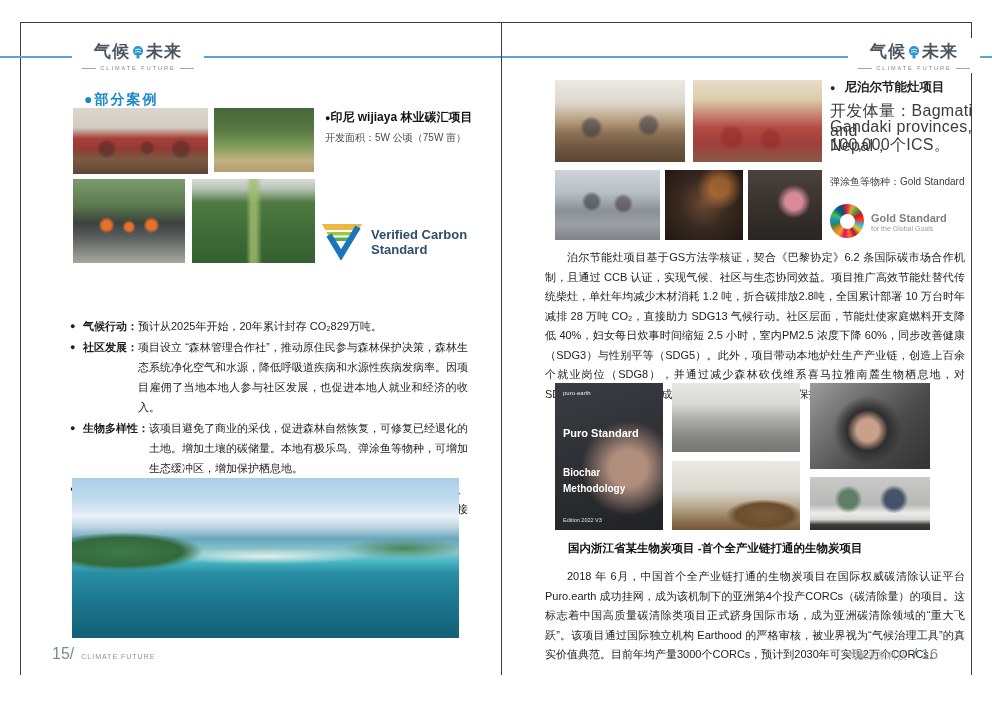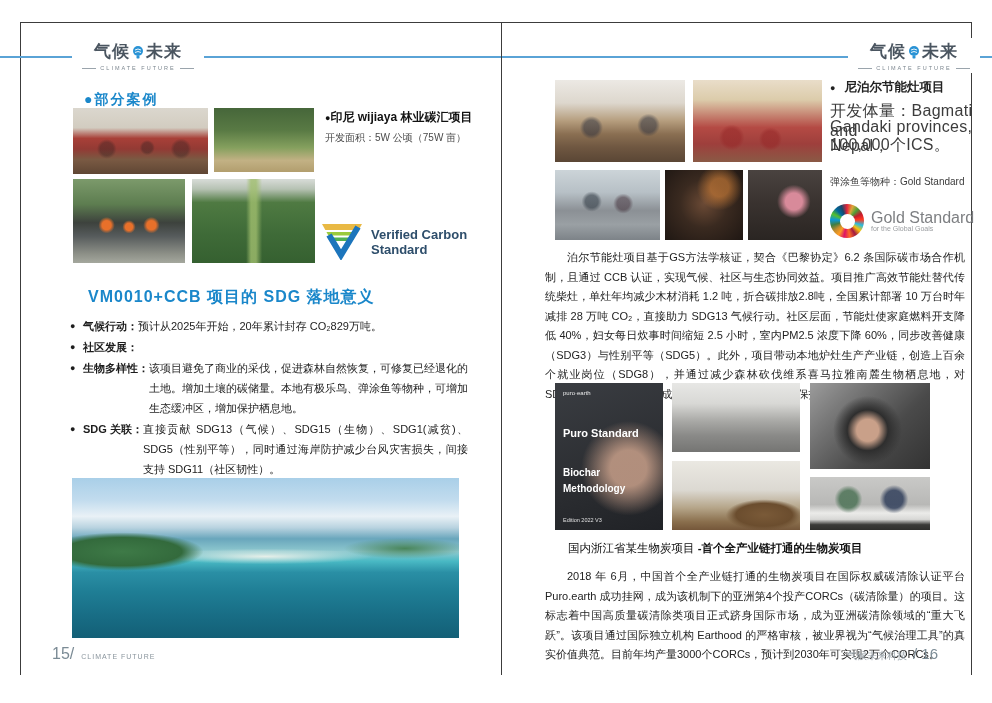--- a/index.html
+++ b/index.html
@@ -102,28 +102,28 @@
   
   .nepal-title{left:830px;top:79px;display:flex;align-items:center;gap:9px;font-size:12.5px;font-weight:bold;}
   .nepal-title .marker{font-size:9px;}
   .scale-line{left:830px;font-size:16px;color:#3c3c3c;letter-spacing:.3px;}
   .method{left:830px;top:175px;font-size:10px;color:#3c3c3c;}
   .gs{left:830px;top:204px;display:flex;align-items:center;gap:7px;}
   .sdg-wheel{width:34px;height:34px;border-radius:50%;
      background:conic-gradient(#e5243b,#dda63a,#4c9f38,#c5192d,#ff3a21,#26bde2,#fcc30b,#a21942,#fd6925,#dd1367,#fd9d24,#bf8b2e,#3f7e44,#0a97d9,#56c02b,#00689d,#19486a,#e5243b);
      display:flex;align-items:center;justify-content:center;}
   .sdg-wheel .hole{width:15px;height:15px;border-radius:50%;background:#fff;}
-  .gs-name{font-size:16px;font-weight:normal;color:#7d7f82;line-height:14px;}
+  .gs-name{font-size:11px;font-weight:bold;color:#7d7f82;line-height:14px;}
   .gs-tag{font-size:7px;color:#9a9da0;}
 
   .para{font-size:11px;line-height:19.5px;text-align:justify;text-indent:2em;color:#222;}
   .para1{left:545px;top:248px;width:420px;}
   .para2{left:545px;top:567px;width:420px;}
   .caption{left:568px;top:541px;font-size:11.5px;color:#111;}
-  .caption b{font-weight:normal;}
+  .caption b{font-weight:bold;}
   .caption .rest{font-weight:600;}
 
   
   .puro{left:555px;top:383px;width:108px;height:147px;color:#fff;
      background:
        radial-gradient(circle at 68% 58%, rgba(201,160,138,.85) 0 16%, transparent 42%),
        linear-gradient(160deg,#3a3d42 0%,#2b2d31 60%,#202226 100%);}
   .puro-brand{position:absolute;left:8px;top:7px;font-size:6px;line-height:7px;opacity:.9;}
   .puro-t1{position:absolute;left:8px;top:44px;font-size:11px;font-weight:bold;}
   .puro-t2{position:absolute;left:8px;top:84px;font-size:10px;font-weight:bold;}
@@ -201,31 +201,31 @@
         <rect x="0" y="13.5" width="40" height="3.5" fill="#52b153"></rect>
       </g>
       <path d="M7 11 L19 31 L36 3" stroke="#1c75bc" stroke-width="6" fill="none"></path>
     </svg>
     <div class="vcs-text">
       <div>Verified Carbon</div>
       <div>Standard</div>
     </div>
   </div>
 
-  <div class="abs sdg-heading blue-head">VM0010+CCB  项目的  SDG  落地意义</div>
 
   <div class="abs bullets">
     <div class="bullet-item">
       <span class="marker">●</span>
       <span class="label">气候行动：</span>
       <span class="text">预计从2025年开始，20年累计封存 CO₂829万吨。</span>
     </div>
     <div class="bullet-item">
       <span class="marker">●</span>
       <span class="label">社区发展：</span>
+      <span class="text">项目设立 “森林管理合作社”，推动原住民参与森林保护决策，森林生态系统净化空气和水源，降低呼吸道疾病和水源性疾病发病率。因项目雇佣了当地本地人参与社区发展，也促进本地人就业和经济的收入。</span>
     </div>
     <div class="bullet-item">
       <span class="marker">●</span>
       <span class="label">生物多样性：</span>
       <span class="text">该项目避免了商业的采伐，促进森林自然恢复，可修复已经退化的土地。增加土壤的碳储量。本地有极乐鸟、弹涂鱼等物种，可增加生态缓冲区，增加保护栖息地。</span>
     </div>
     <div class="bullet-item">
       <span class="marker">●</span>
       <span class="label">SDG 关联：</span>
       <span class="text">直接贡献 SDG13（气候）、SDG15（生物）、SDG1(减贫)、SDG5（性别平等），同时通过海岸防护减少台风灾害损失，间接支持 SDG11（社区韧性）。</span>

